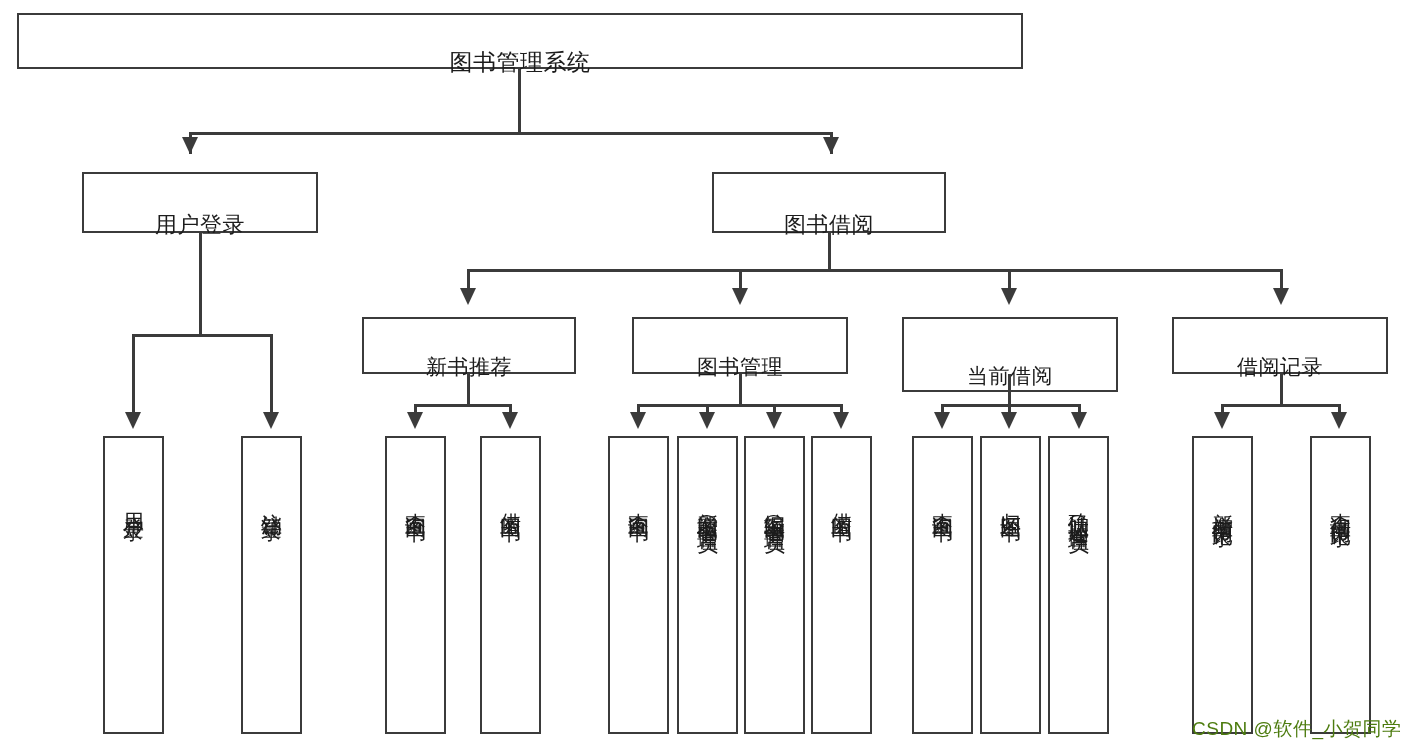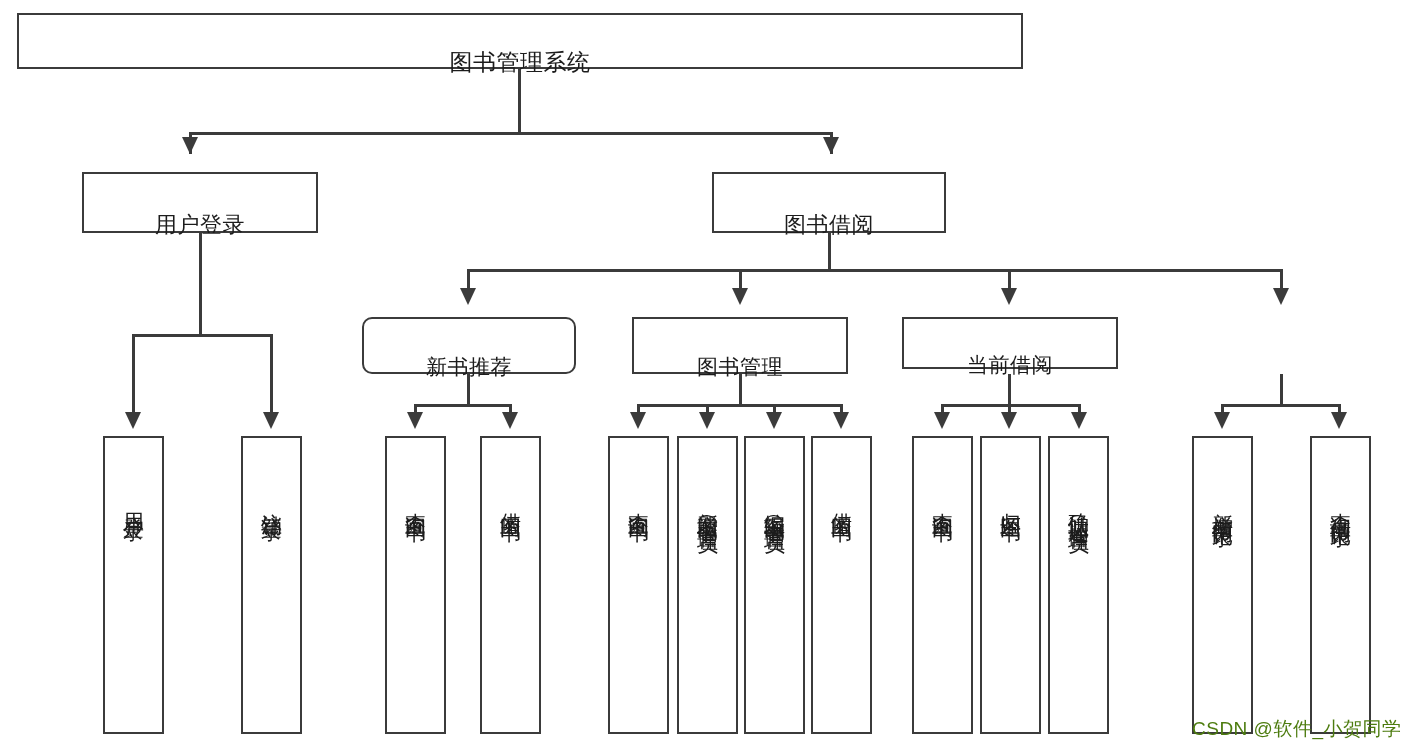--- a/index.html
+++ b/index.html
@@ -115,28 +115,31 @@
 
   <div class="edge edge-v" style="left:467px; top:269px; width:3px; height:31px;"></div>
   <div class="arrow" style="left:460px; top:288px;"></div>
   <div class="edge edge-v" style="left:739px; top:269px; width:3px; height:31px;"></div>
   <div class="arrow" style="left:732px; top:288px;"></div>
   <div class="edge edge-v" style="left:1008px; top:269px; width:3px; height:31px;"></div>
   <div class="arrow" style="left:1001px; top:288px;"></div>
   <div class="edge edge-v" style="left:1280px; top:269px; width:3px; height:31px;"></div>
   <div class="arrow" style="left:1273px; top:288px;"></div>
 
-  <div class="node node-l2" style="left:362px; top:317px; width:214px; height:57px;border-radius:10px;">
+  <div class="node node-l2" style="left:362px; top:317px; width:214px; height:57px;">
     <span class="label">新书推荐</span>
   </div>
   <div class="node node-l2" style="left:632px; top:317px; width:216px; height:57px;">
     <span class="label">图书管理</span>
   </div>
-  <div class="node node-l2" style="left:902px; top:317px; width:216px; height:52px;">
+  <div class="node node-l2" style="left:902px; top:317px; width:216px; height:75px;">
     <span class="label">当前借阅</span>
+  </div>
+  <div class="node node-l2" style="left:1172px; top:317px; width:216px; height:57px;">
+    <span class="label">借阅记录</span>
   </div>
 
   <div class="edge edge-v" style="left:467px; top:374px; width:3px; height:32px;"></div>
   <div class="edge edge-h" style="left:414px; top:404px; width:95px; height:3px;"></div>
   <div class="edge edge-v" style="left:414px; top:404px; width:3px; height:15px;"></div>
   <div class="arrow" style="left:407px; top:412px;"></div>
   <div class="edge edge-v" style="left:509px; top:404px; width:3px; height:15px;"></div>
   <div class="arrow" style="left:502px; top:412px;"></div>
 
   <div class="node node-leaf" style="left:385px; top:436px; width:61px; height:298px;">

